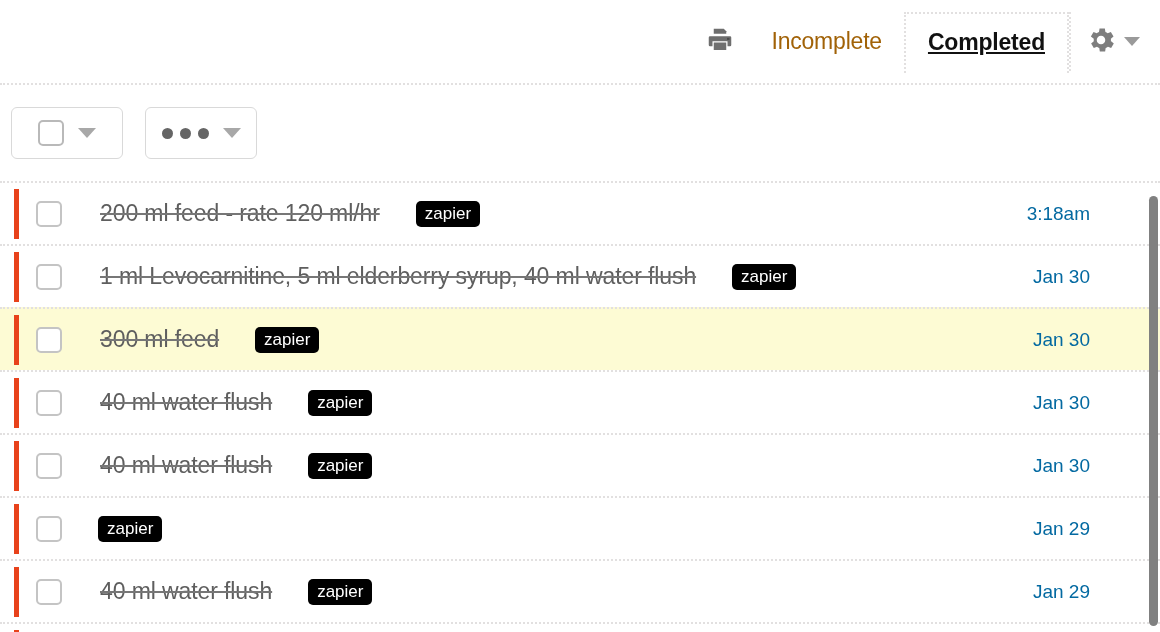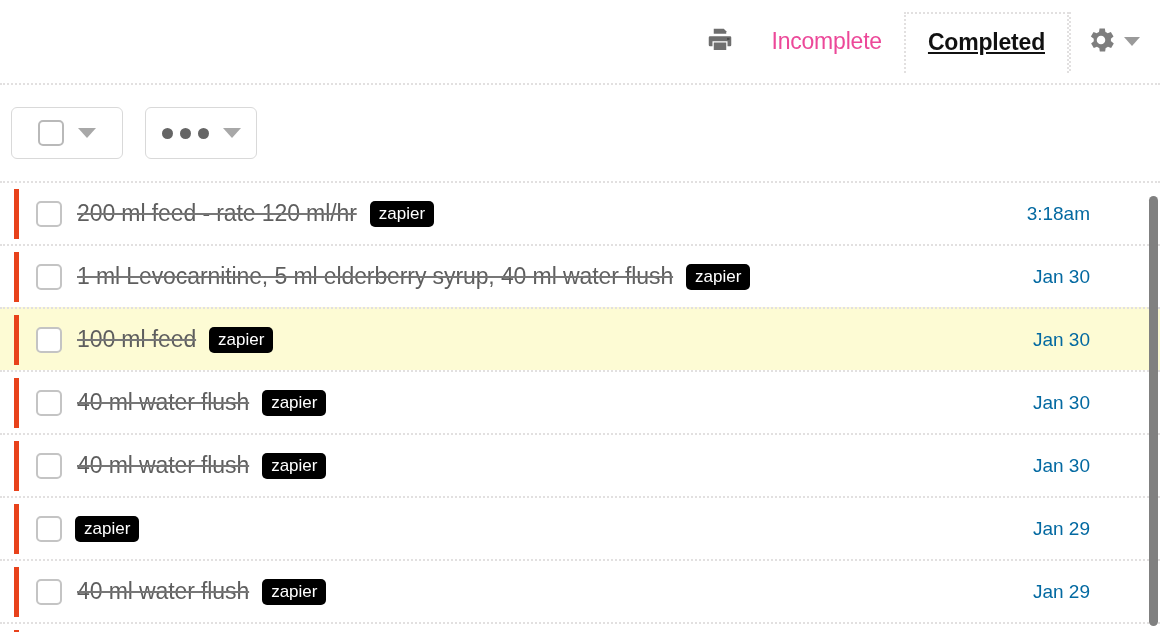--- a/index.html
+++ b/index.html
@@ -35,21 +35,21 @@
   }
   .tab {
     display: flex;
     align-items: center;
     justify-content: center;
     padding: 0 22px;
     font-size: 23px;
     cursor: pointer;
     letter-spacing: -0.2px;
   }
-  .tab-incomplete { color: #ec4899; }
+  .tab-incomplete { color: #a16207; }
   .tab-completed {
     color: #111111;
     font-weight: bold;
     border-left: 2px dotted #e2e0e0;
     border-top: 2px dotted #e2e0e0;
     border-right: 2px dotted #e2e0e0;
     background: #ffffff;
     position: relative;
     margin-bottom: -2px;
     padding-bottom: 2px;
@@ -111,20 +111,21 @@
     position: relative;
     width: 1160px;
   }
   .row {
     position: relative;
     height: 63px;
     display: flex;
     align-items: center;
     border-top: 2px dotted #e2e0e0;
     background: #ffffff;
+    gap: 23px;
   }
   .row.highlighted { background: #fdfbd4; }
   .row-bar {
     position: absolute;
     left: 14px;
     top: 6px;
     width: 5px;
     height: 50px;
     background: #e8421b;
   }
@@ -258,21 +259,21 @@
     <span class="row-checkbox"></span>
     <span class="row-title">1 ml Levocarnitine, 5 ml elderberry syrup, 40 ml water flush</span>
     <span class="tag">zapier</span>
     <span class="row-spacer"></span>
     <span class="row-date">Jan 30</span>
   </div>
 
   <div class="row highlighted">
     <span class="row-bar"></span>
     <span class="row-checkbox"></span>
-    <span class="row-title">100 ml feed</span>
+    <span class="row-title">300 ml feed</span>
     <span class="tag">zapier</span>
     <span class="row-spacer"></span>
     <span class="row-date">Jan 30</span>
   </div>
 
   <div class="row">
     <span class="row-bar"></span>
     <span class="row-checkbox"></span>
     <span class="row-title">40 ml water flush</span>
     <span class="tag">zapier</span>

